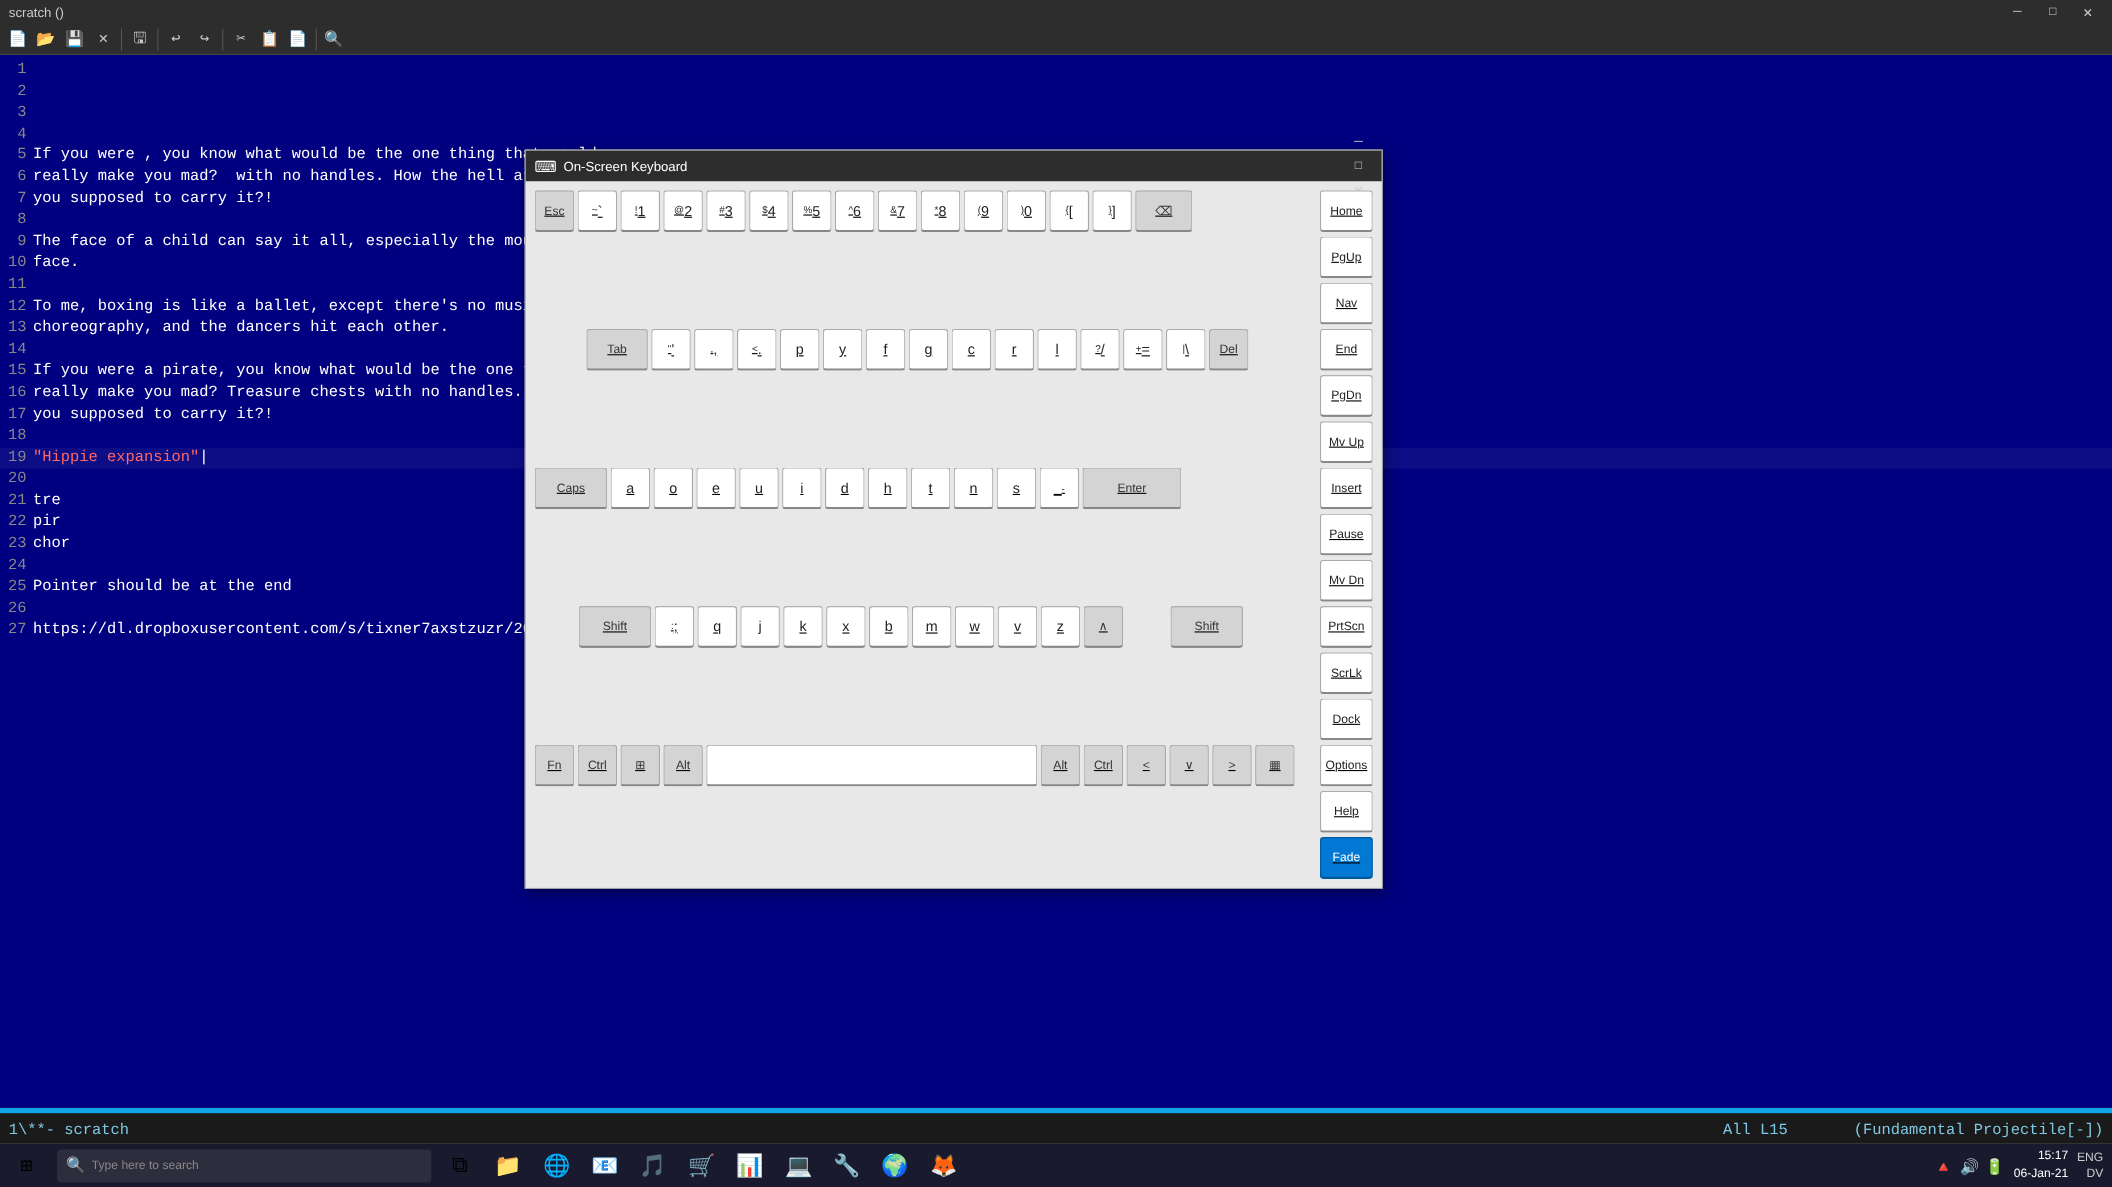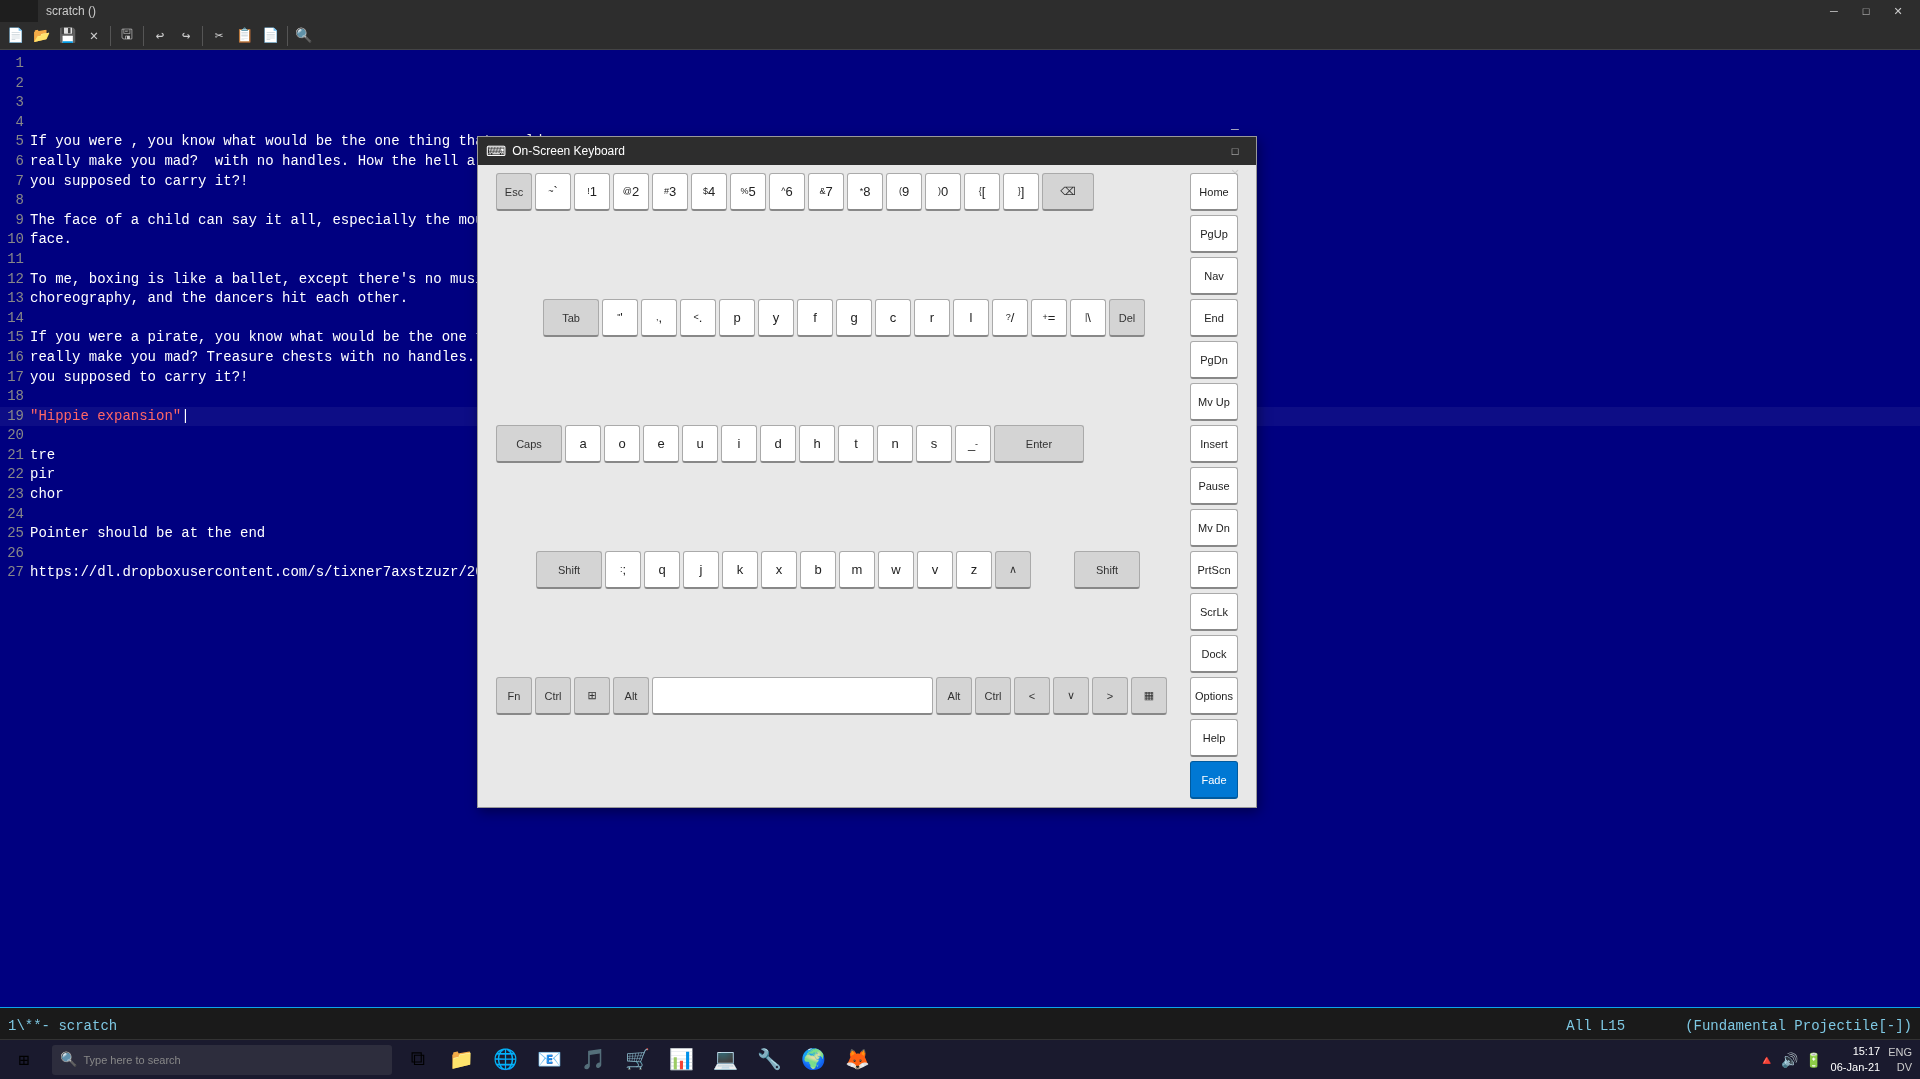--- a/index.html
+++ b/index.html
@@ -8,21 +8,20 @@
     
     #titlebar {
       background: #2d2d2d;
       height: 22px;
       display: flex;
       align-items: center;
       padding: 0 8px;
       color: #ccc;
       font-size: 12px;
       font-family: 'Segoe UI', sans-serif;
-      margin-left: 38px;
     }
     #titlebar .title { flex: 1; }
     #titlebar .win-controls { display: flex; gap: 4px; }
     #titlebar .win-btn {
       width: 28px; height: 22px;
       display: flex; align-items: center; justify-content: center;
       cursor: pointer; font-size: 11px; color: #ccc;
     }
 
     
@@ -79,21 +78,21 @@
     
     #statusbar {
       background: #1a1a1a;
       height: 36px;
       display: flex;
       align-items: center;
       padding: 0 8px;
       color: #7ec8e3;
       font-family: 'Courier New', monospace;
       font-size: 14px;
-      border-top: 1px solid #0ea5e9;
+      border-top: 5px solid #0ea5e9;
     }
     .status-left { flex: 1; }
     .status-center { color: #7ec8e3; margin: 0 60px; }
     .status-right { color: #7ec8e3; }
 
     
     #taskbar {
       position: fixed;
       bottom: 0;
       left: 0;
@@ -174,25 +173,26 @@
     }
     #osk-titlebar .osk-title { flex: 1; display: flex; align-items: center; gap: 6px; }
     #osk-titlebar .osk-icon { font-size: 14px; }
     .osk-win-btn {
       width: 26px; height: 22px;
       display: flex; align-items: center; justify-content: center;
       cursor: pointer; font-size: 11px; color: #ccc;
     }
 
     #osk-body {
-      padding: 8px 18px;
+      padding: 8px 8px;
       background: #e8e8e8;
       display: flex;
       flex-direction: column;
       gap: 4px;
+      text-decoration: underline;
     }
     .osk-row {
       display: flex;
       gap: 3px;
       align-items: center;
     }
     .osk-key {
       background: #fff;
       border: 1px solid #aaa;
       border-bottom: 2px solid #888;

